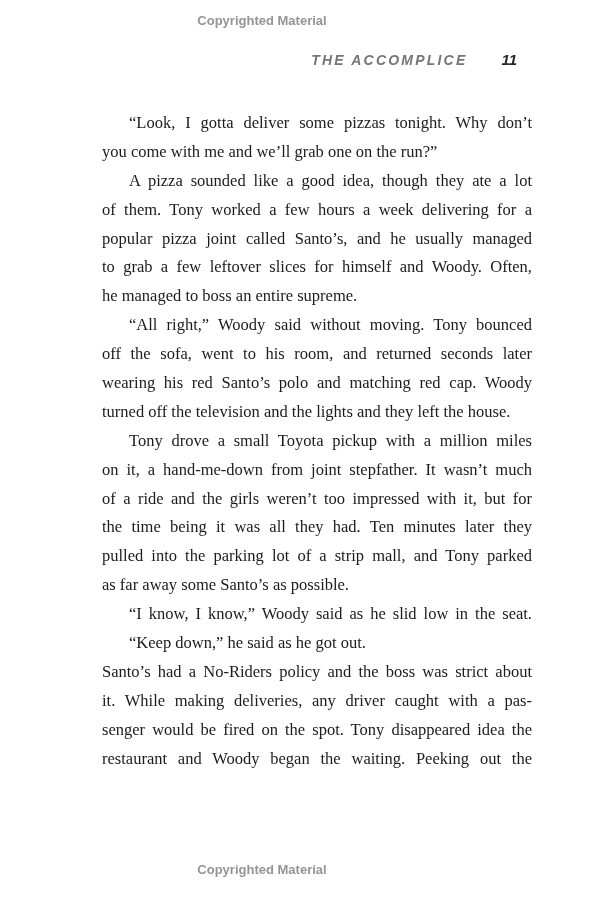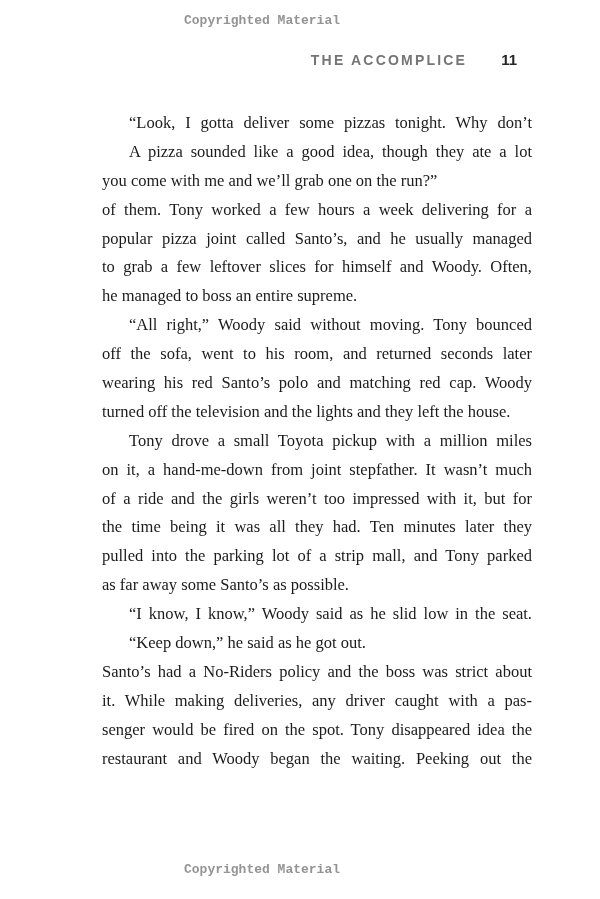--- a/index.html
+++ b/index.html
@@ -16,36 +16,37 @@
     width: 600px;
     height: 899px;
     background: var(--background);
     overflow: hidden;
   }
   .copyright-notice {
     position: absolute;
     left: 0;
     width: 524px;
     text-align: center;
-    font-family: Liberation Mono, monospace;
+    font-family: Liberation Sans, sans-serif;
     font-size: 13px;
     font-weight: bold;
     color: var(--notice-gray);
   }
   .copyright-notice.top { top: 13px; }
   .copyright-notice.bottom { top: 862px; }
   .page-header {
     position: absolute;
     left: 87px;
     top: 51px;
     width: 430px;
     display: flex;
     justify-content: flex-end;
     align-items: baseline;
     font-family: "Liberation Sans", sans-serif;
+    font-style: italic;
   }
   .running-title {
     font-size: 14px;
     font-weight: bold;
     letter-spacing: 2.2px;
     color: var(--header-gray);
   }
   .page-number {
     margin-left: 34px;
     font-size: 15px;
@@ -79,22 +80,22 @@
 <div class="page">
   <div class="copyright-notice top">Copyrighted Material</div>
 
   <div class="page-header">
     <span class="running-title">THE ACCOMPLICE</span>
     <span class="page-number">11</span>
   </div>
 
   <div class="body-text">
       <div class="line indent" style="">“Look, I gotta deliver some pizzas tonight. Why don’t</div>
+      <div class="line last" style="">you come with me and we’ll grab one on the run?”</div>
       <div class="line indent" style="">A pizza sounded like a good idea, though they ate a lot</div>
-      <div class="line last" style="">you come with me and we’ll grab one on the run?”</div>
       <div class="line" style="">of them. Tony worked a few hours a week delivering for a</div>
       <div class="line" style="">popular pizza joint called Santo’s, and he usually managed</div>
       <div class="line" style="">to grab a few leftover slices for himself and Woody. Often,</div>
       <div class="line last" style="">he managed to boss an entire supreme.</div>
       <div class="line indent" style="">“All right,” Woody said without moving. Tony bounced</div>
       <div class="line" style="">off the sofa, went to his room, and returned seconds later</div>
       <div class="line" style="">wearing his red Santo’s polo and matching red cap. Woody</div>
       <div class="line last" style="">turned off the television and the lights and they left the house.</div>
       <div class="line indent" style="">Tony drove a small Toyota pickup with a million miles</div>
       <div class="line" style="">on it, a hand-me-down from joint stepfather. It wasn’t much</div>

